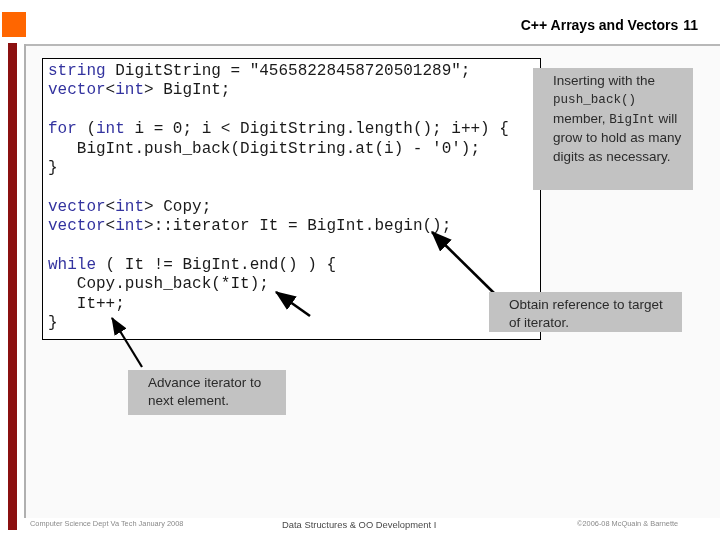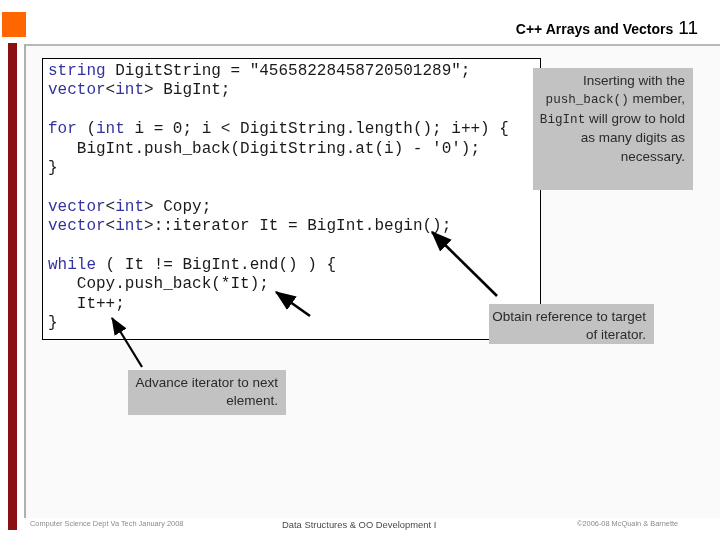--- a/index.html
+++ b/index.html
@@ -37,22 +37,22 @@
   }
   .hdr-right {
     position: absolute;
     right: 22px; top: 17px;
     font-size: 14px;
     font-weight: bold;
     color: #000000;
     white-space: nowrap;
   }
   .hdr-right .pagenum {
-    font-size: 19px;
-    font-weight: normal;
+    font-size: 14px;
+    font-weight: bold;
     margin-left: 5px;
     margin-top: 38px;
   }
 
   
   .rail-red {
     position: absolute;
     left: 8px; top: 43px;
     width: 9px; height: 487px;
     background: #8b1010;
@@ -97,38 +97,37 @@
   .kw { color: #33339f; }
   .blank { display: block; height: 19.4px; }
 
   
   .callout {
     position: absolute;
     background: #c2c2c2;
     color: #2b2b2b;
     font-size: 13.5px;
     line-height: 18.4px;
-    padding: 4px 8px 5px 0;
-    text-align: right;
+    padding: 4px 8px 5px 20px;
   }
   .callout .mono {
     font-family: "Liberation Mono", monospace;
     font-size: 12.6px;
   }
   #callout-insert {
     left: 533px; top: 68px;
     width: 160px; height: 122px;
   }
   #callout-deref {
     left: 306px; top: 308px;
     width: 162px; height: 44px;
   }
   #callout-obtain {
-    left: 489px; top: 304px;
-    width: 165px; height: 40px;
+    left: 489px; top: 292px;
+    width: 193px; height: 40px;
   }
   #callout-advance {
     left: 128px; top: 370px;
     width: 158px; height: 45px;
   }
 
   
   #arrows {
     position: absolute;
     left: 0; top: 0;

